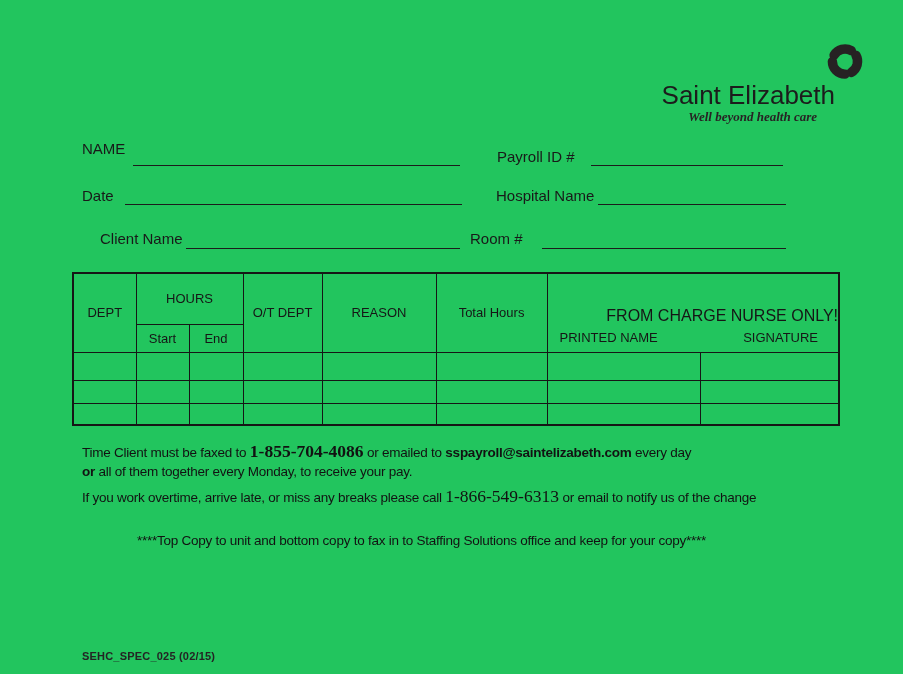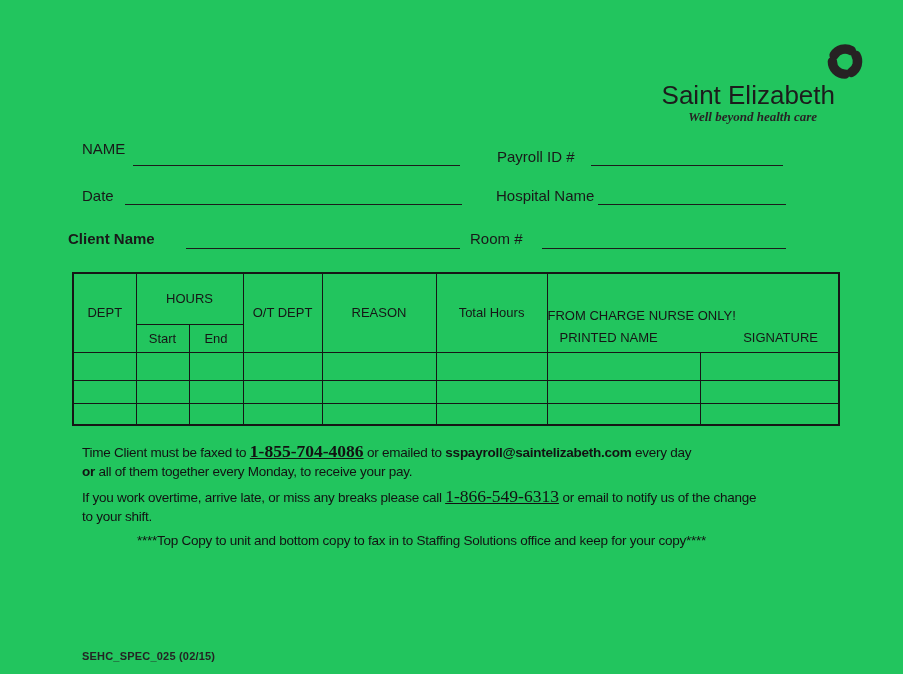--- a/index.html
+++ b/index.html
@@ -24,28 +24,28 @@
            border:2.4px solid #161616;}
   table.ts td{border:1.4px solid #161616;padding:0;font-size:13px;color:#161616;
               text-align:center;vertical-align:middle;overflow:hidden;}
   tr.h1{height:51px;} tr.h2{height:28px;}
   tr.r1{height:28px;} tr.r2{height:23px;} tr.r3{height:22px;}
   td.vtop{vertical-align:top;padding-top:16px;}
   td.otcell{padding-left:10px;padding-right:10px;}
   td.thickR{border-right-width:2.2px;margin-left:28px;}
   td.hoursHead{border-bottom-width:2.2px;}
   td.charge{position:relative;vertical-align:top;}
-  .charge-title{text-align:left;padding-top:6px;font-size:13px;}
+  .charge-title{text-align:right;padding-top:6px;font-size:16px;}
   .charge-labels{position:absolute;left:12px;right:20px;bottom:7px;
                  display:flex;justify-content:space-between;font-size:13px;}
   
   .notes{position:absolute;left:82px;top:442px;width:760px;font-size:13.5px;
          letter-spacing:-0.25px;line-height:18.5px;color:#121212;}
   .notes .serif{font-family:"Liberation Serif",serif;font-size:17.5px;
-                letter-spacing:0;text-decoration:underline;}
+                letter-spacing:0;}
   .notes .b{font-weight:bold;}
   .p2{margin-top:6px;}
   .copy-note{position:absolute;left:137px;top:533px;font-size:13.5px;
              letter-spacing:-0.25px;color:#121212;}
   .footer-code{position:absolute;left:82px;top:650px;font-size:11px;
                font-weight:bold;letter-spacing:0.2px;color:#242424;}
 </style>
 </head>
 <body>
 
@@ -64,21 +64,21 @@
   <div class="flabel" style="left:82px;top:140px;">NAME</div>
   <div class="blank" style="left:133px;top:165px;width:327px;"></div>
   <div class="flabel" style="left:497px;top:148px;">Payroll ID #</div>
   <div class="blank" style="left:591px;top:165px;width:192px;"></div>
 
   <div class="flabel" style="left:82px;top:187px;">Date</div>
   <div class="blank" style="left:125px;top:204px;width:337px;"></div>
   <div class="flabel" style="left:476px;top:187px;margin-left:20px;">Hospital Name</div>
   <div class="blank" style="left:598px;top:204px;width:188px;"></div>
 
-  <div class="flabel" style="left:68px;top:230px;font-weight:bold;">Client Name</div>
+  <div class="flabel" style="left:100px;top:230px;">Client Name</div>
   <div class="blank" style="left:186px;top:248px;width:274px;"></div>
   <div class="flabel" style="left:470px;top:230px;">Room #</div>
   <div class="blank" style="left:542px;top:248px;width:244px;"></div>
 
   <table class="ts">
     <colgroup>
       <col style="width:63px">
         <col style="width:53px">
         <col style="width:54px">
       <col style="width:79px">
@@ -142,20 +142,19 @@
   <div class="notes">
     <div>
       <span>Time Client must be faxed to </span><span class="serif b">1-855-704-4086</span><span> or emailed to </span><span class="b">sspayroll@saintelizabeth.com</span><span> every day</span>
     </div>
     <div>
       <span class="b">or</span><span> all of them together every Monday, to receive your pay.</span>
     </div>
     <div class="p2">
       <span>If you work overtime, arrive late, or miss any breaks please call </span><span class="serif">1-866-549-6313</span><span> or email to notify us of the change</span>
     </div>
-    <div>to your shift.</div>
   </div>
 
   <div class="copy-note">****Top Copy to unit and bottom copy to fax in to Staffing Solutions office and keep for your copy****</div>
 
   <div class="footer-code">SEHC_SPEC_025 (02/15)</div>
 
 </div>
 
 </body></html>

